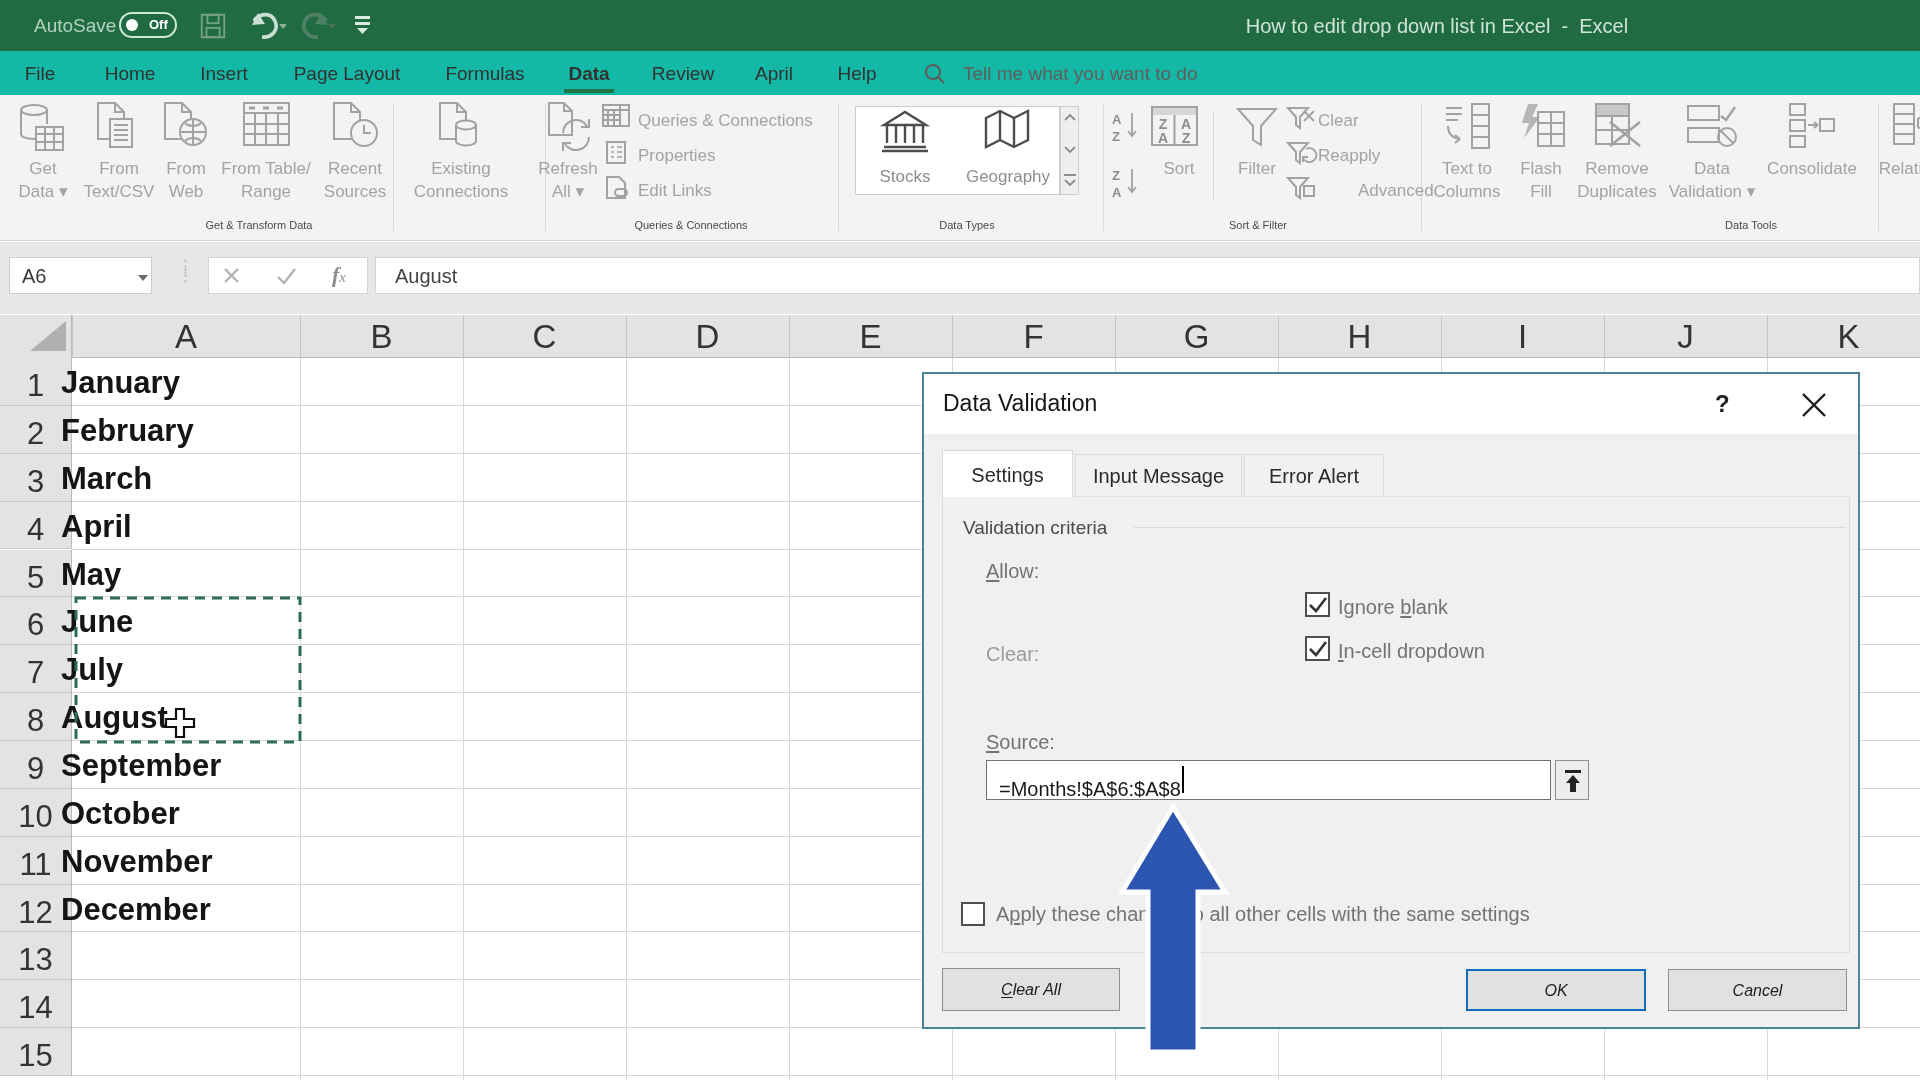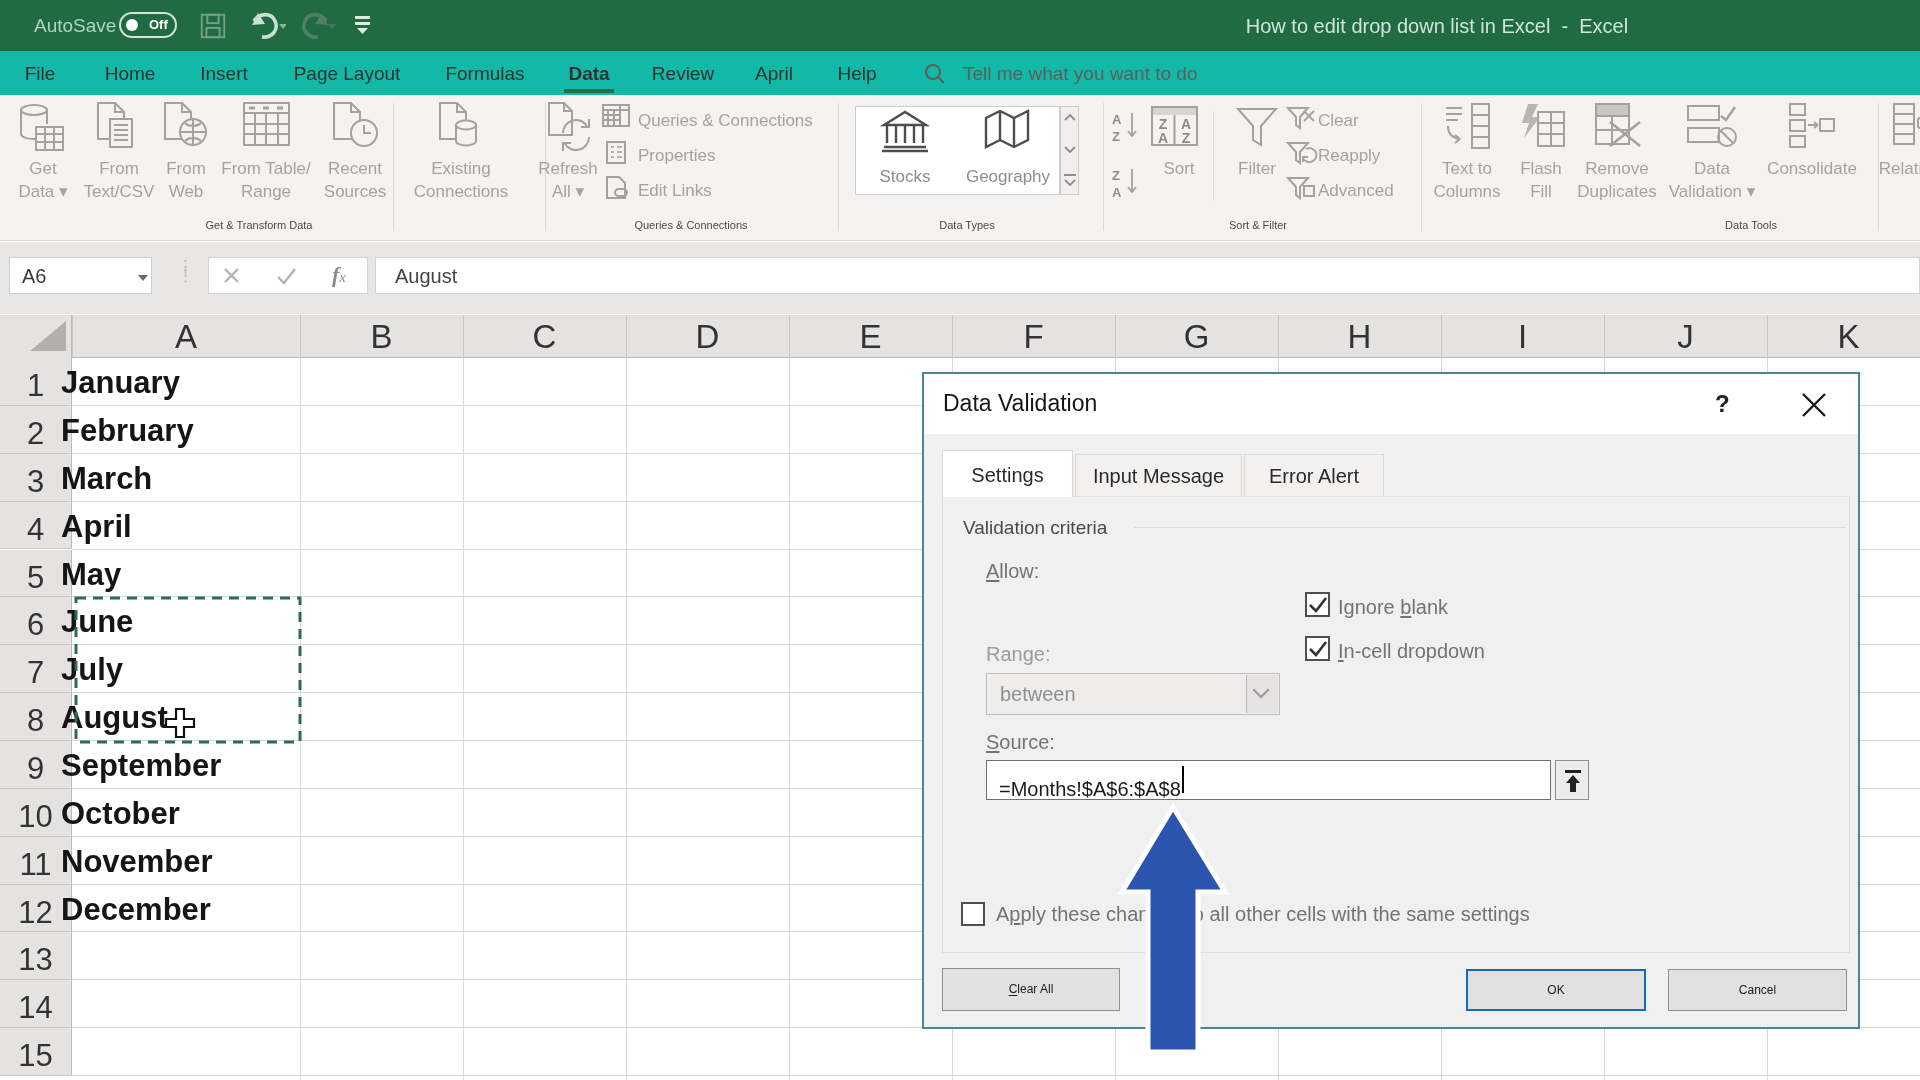--- a/index.html
+++ b/index.html
@@ -68,21 +68,21 @@
 .dlg-gray { color:#9b9b9b; }
 .combo { position:absolute; left:62px; width:294px; height:42px; background:#fff; border:1px solid #707070; }
 .combobtn { position:absolute; right:1px; top:1px; width:32px; height:38px; background:#ececec; border-left:1px solid #b8b8b8; }
 .chev { position:absolute; left:8px; top:9px; width:12px; height:12px; border-left:2px solid #3e3e3e; border-bottom:2px solid #3e3e3e; transform:rotate(-45deg); }
 .cbox { position:absolute; width:25px; height:25px; background:#fff; border:2px solid #4f4f4f; }
 .cbox svg { position:absolute; left:1px; top:2px; }
 #srcbox { position:absolute; left:62px; top:386px; width:565px; height:40px; background:#fff; border:1px solid #707070; }
 #srctext { position:absolute; left:75px; top:395px; font-size:20px; color:#1a1a1a; }
 #caret { position:absolute; top:-3px; width:2px; height:27px; background:#000; }
 #collapse { position:absolute; left:631px; top:386px; width:34px; height:40px; background:#ececec; border:1px solid #909090; }
-.btn { position:absolute; height:43px; background:#e1e1e1; border:1px solid #8f8f8f; font-size:12px; color:#1c1c1c; text-align:center; line-height:41px; }
+.btn { position:absolute; height:43px; background:#e1e1e1; border:1px solid #8f8f8f; font-size:16px; color:#1c1c1c; text-align:center; line-height:41px;font-style:italic; }
 #okbtn { border:2px solid #0f6cbd; line-height:39px; }
 u.u { text-decoration:underline; text-underline-offset:2px; }
 </style>
 </head>
 <body>
 <div class="abs" id="titlebar">
   <div class="abs" id="autosave">AutoSave</div>
   <div class="abs" id="aspill"></div>
   <div class="abs" id="asknob"></div>
   <div class="abs" id="asoff">Off</div>
@@ -306,21 +306,21 @@
     <div class="rlabel" style="left:1712px;top:62px">Data<br>Validation ▾</div>
     <div class="rlabel" style="left:1812px;top:62px">Consolidate<br></div>
     <div class="rlabel" style="left:1910px;top:62px">Relation<br></div>
     <div class="rlabel" style="left:1179px;top:62px">Sort</div>
     <div class="rlabel" style="left:1257px;top:62px">Filter</div>
     <div class="slabel" style="left:638px;top:16px">Queries &amp; Connections</div>
     <div class="slabel" style="left:638px;top:51px">Properties</div>
     <div class="slabel" style="left:638px;top:86px">Edit Links</div>
     <div class="slabel" style="left:1318px;top:16px">Clear</div>
     <div class="slabel" style="left:1318px;top:51px">Reapply</div>
-    <div class="slabel" style="left:1318px;top:86px">Advanced</div>
+    <div class="slabel" style="left:1358px;top:86px">Advanced</div>
     <div class="glabel" style="left:259px">Get &amp; Transform Data</div>
     <div class="glabel" style="left:691px">Queries &amp; Connections</div>
     <div class="glabel" style="left:967px">Data Types</div>
     <div class="glabel" style="left:1258px">Sort &amp; Filter</div>
     <div class="glabel" style="left:1751px">Data Tools</div>
     <div style="position:absolute;left:855px;top:11px;width:205px;height:89px;background:#fff;border:1px solid #cfcdcb"></div>
     <div style="position:absolute;left:1060px;top:11px;width:19px;height:89px;background:#f0efee;border:1px solid #cfcdcb"></div>
     <div class="rlabel" style="left:905px;top:70px;color:#8f8d8b">Stocks</div>
     <div class="rlabel" style="left:1008px;top:70px;color:#8f8d8b">Geography</div>
   </div>
@@ -452,27 +452,21 @@
         <path d="M2 9 L8 15 L18 2"></path>
       </svg>
     </div>
     <div class="dl" style="left:414px;top:222px">Ignore <u class="u">b</u>lank</div>
     <div class="cbox" style="left:381px;top:262px">
       <svg width="20" height="18" viewBox="0 0 20 18" fill="none" stroke="#333" stroke-width="2.6">
         <path d="M2 9 L8 15 L18 2"></path>
       </svg>
     </div>
     <div class="dl" style="left:414px;top:266px"><u class="u">I</u>n-cell dropdown</div>
-    <div class="dl dlg-gray" style="left:62px;top:269px">Range:</div>
-    <div class="combo" style="top:299px;background:#eeedec;border-color:#c0bfbe">
-      <span style="position:absolute;left:13px;top:9px;font-size:20px;color:#8f8f8f">between</span>
-      <div class="combobtn" style="background:#e4e3e2">
-        <div class="chev" style="border-color:#9a9a9a"></div>
-      </div>
-    </div>
+    <div class="dl dlg-gray" style="left:62px;top:269px">Clear:</div>
     <div class="dl" style="left:62px;top:357px"><u class="u">S</u>ource:</div>
     <div id="srcbox"></div>
     <div id="srctext">=Months!$A$6:$A$8<span id="caret" style="position:relative;display:inline-block;left:1px"></span></div>
     <div id="collapse">
       <svg style="position:absolute;left:7px;top:7px" width="20" height="26" viewBox="0 0 20 26">
         <rect x="2" y="2" width="16" height="3" fill="#222"></rect>
         <path d="M10 7 L17 15 H13 V24 H7 V15 H3 Z" fill="#222"></path>
       </svg>
     </div>
     <div class="cbox" style="left:37px;top:528px;width:24px;height:24px"></div>

